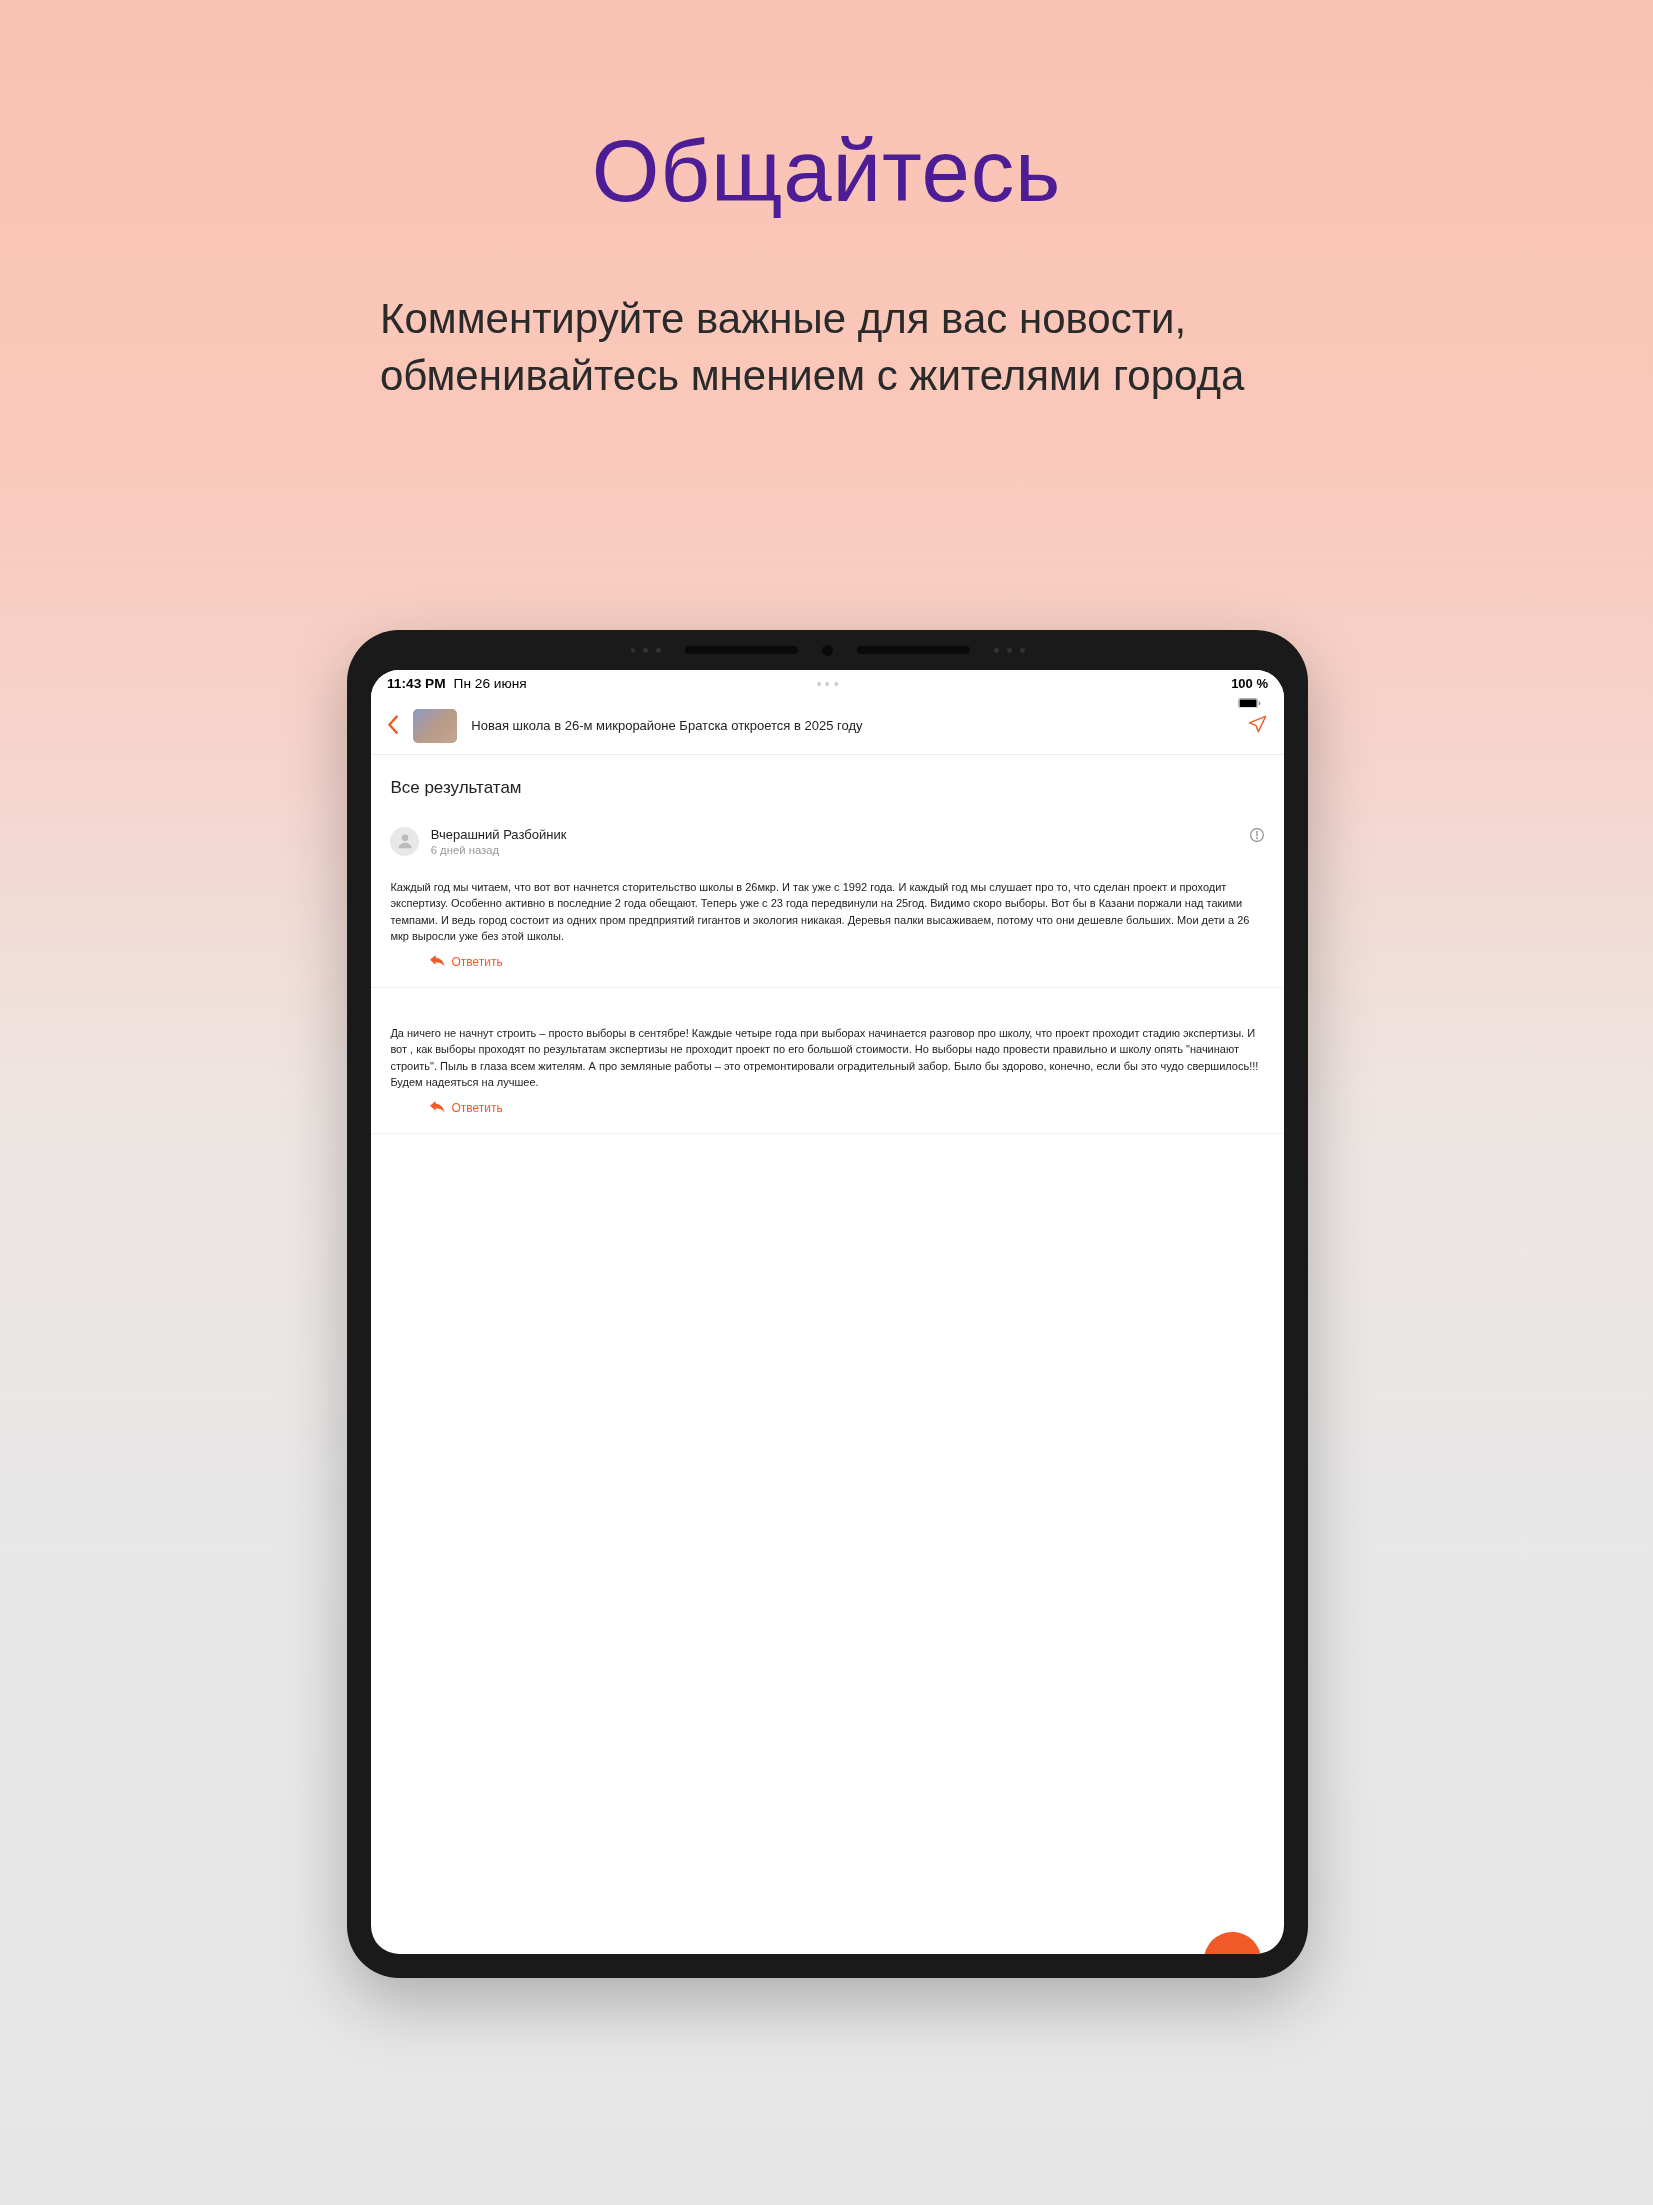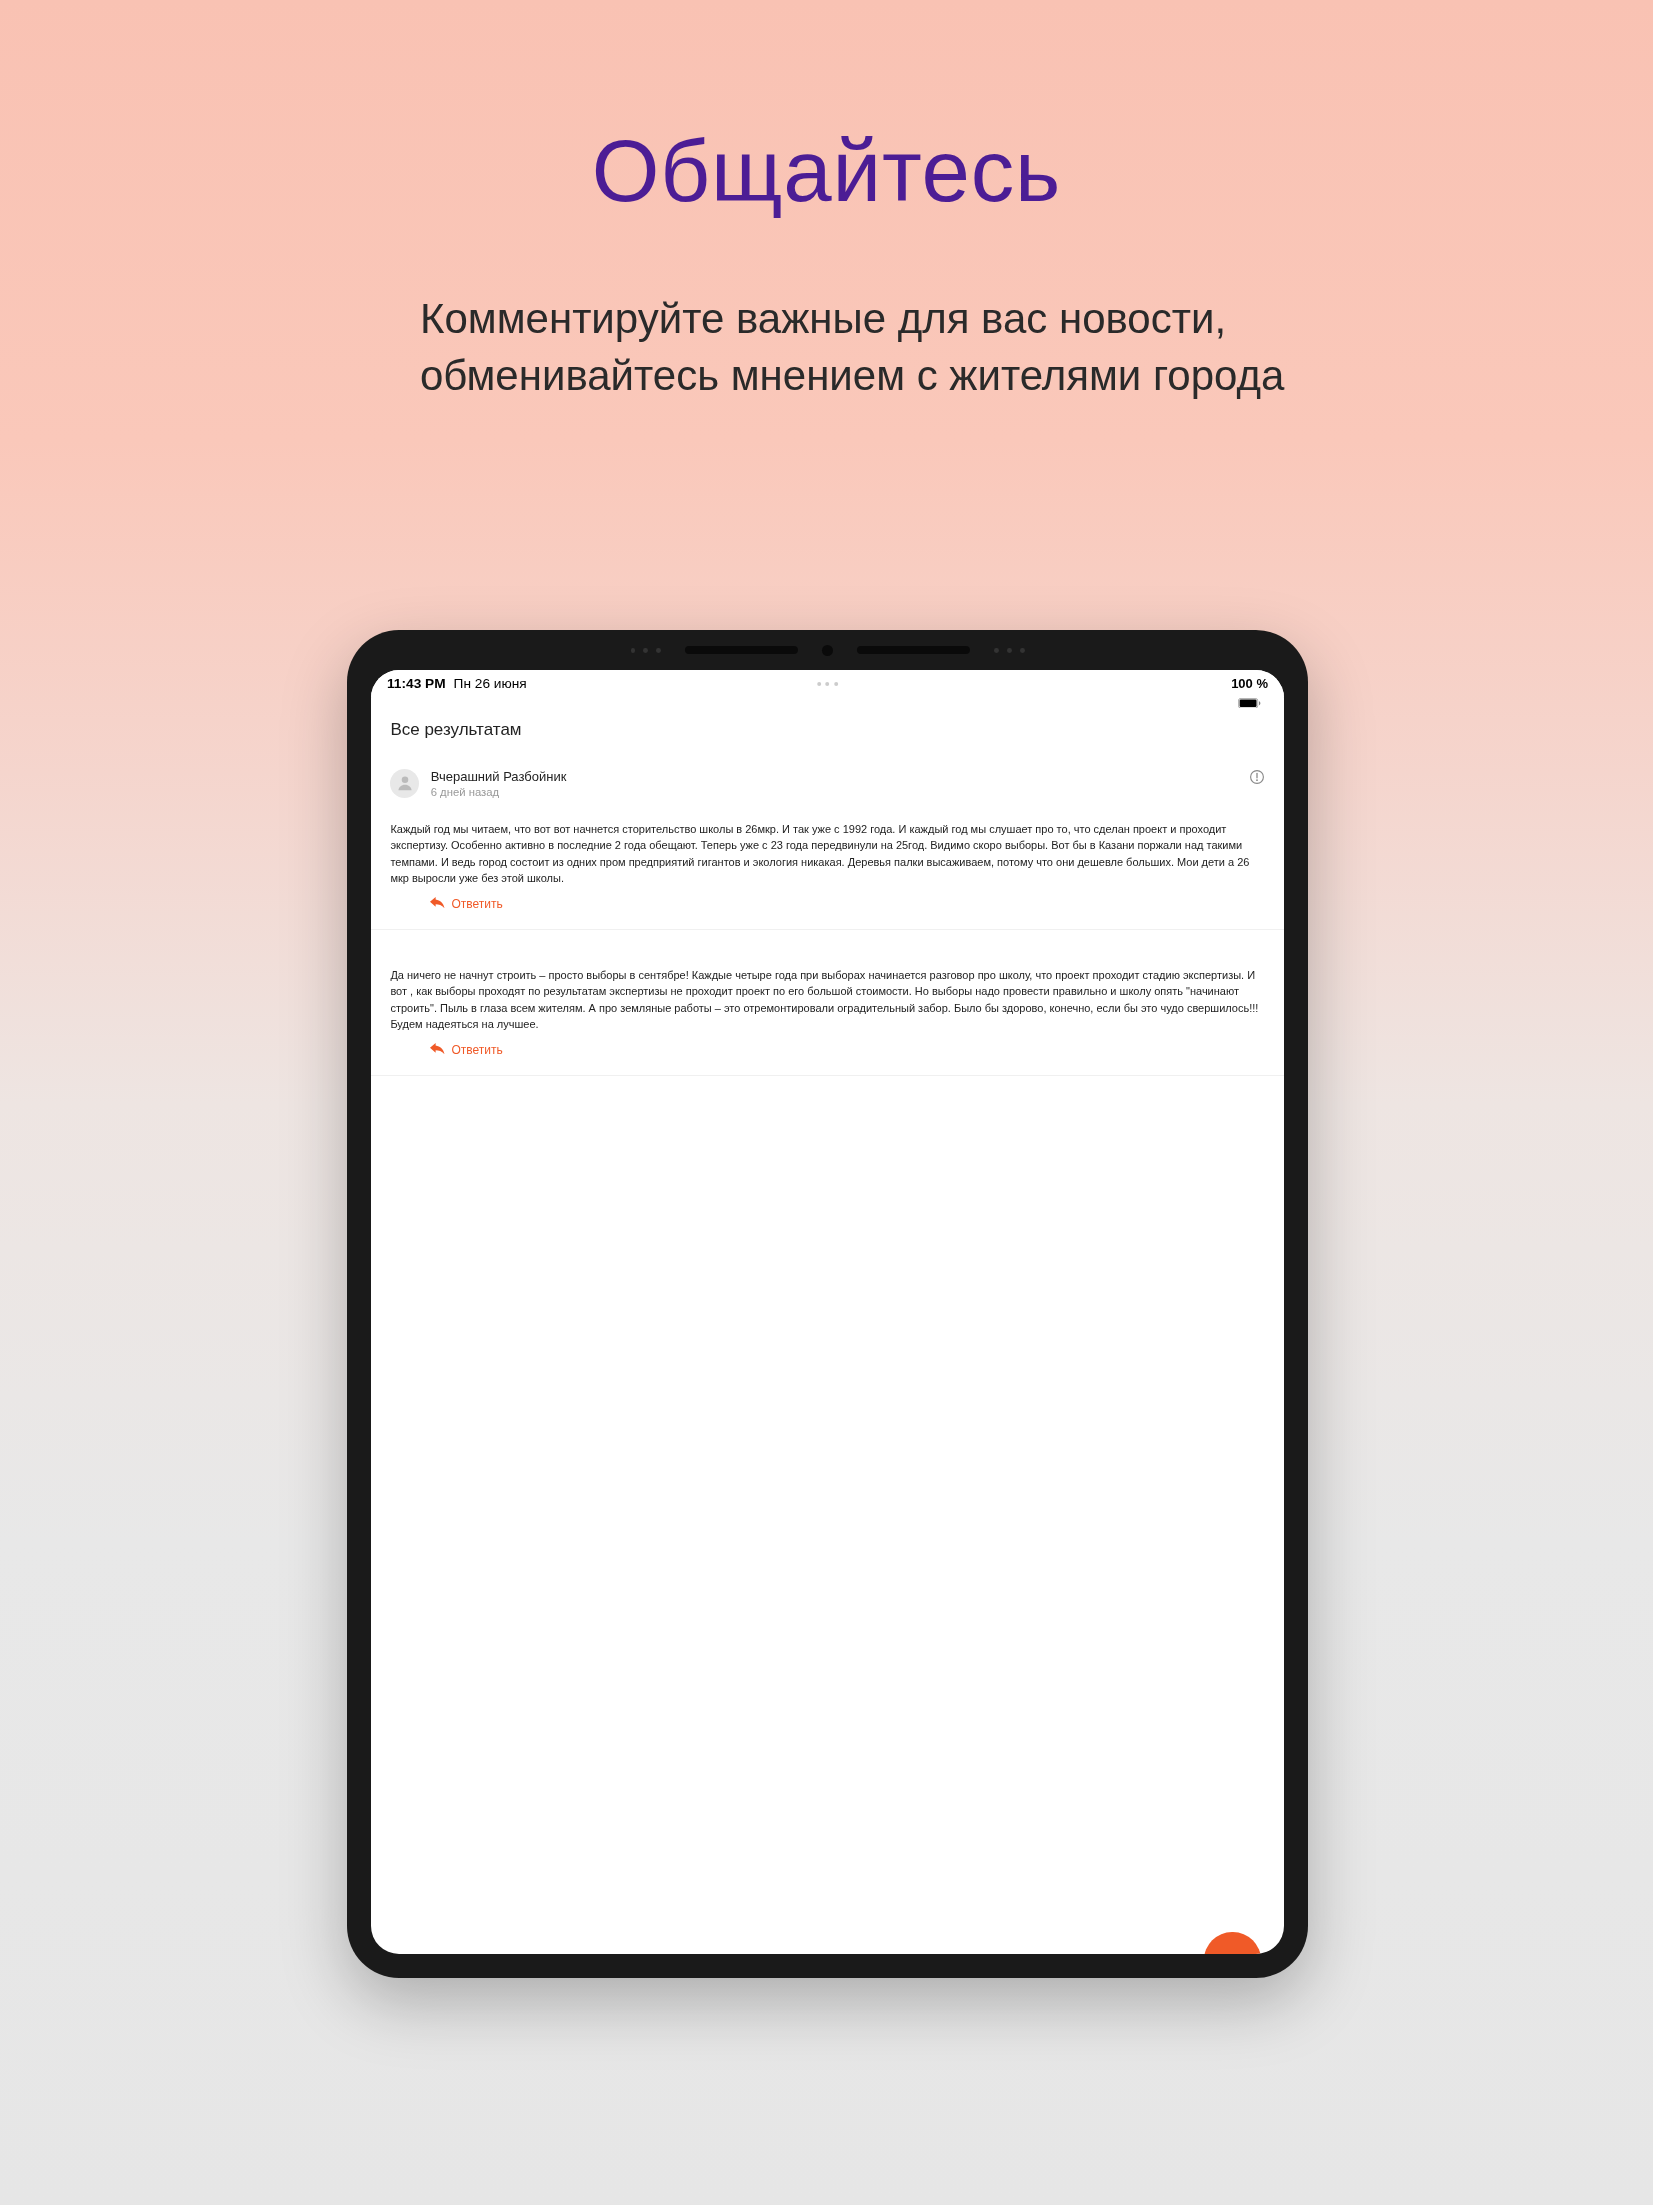--- a/index.html
+++ b/index.html
@@ -18,21 +18,21 @@
   right: 0;
   text-align: center;
   font-size: 87px;
   font-weight: 400;
   color: #4c1d95;
   letter-spacing: 0.8px;
 }
 .promo-subtitle {
   position: absolute;
   top: 291px;
-  left: 420px;
+  left: 380px;
   right: 307px;
   font-size: 42px;
   font-weight: 400;
   color: #2a2a2a;
   line-height: 1.35;
 }
 .tablet-frame {
   position: absolute;
   top: 630px;
   left: 347px;
@@ -245,20 +245,34 @@
         <span>
           <svg width="22.6" height="10.5" viewBox="0 0 28 13" fill="none">
               <rect x="0.5" y="0.5" width="24" height="12" rx="3" stroke="#000" stroke-opacity="0.4"></rect>
               <rect x="2" y="2" width="21" height="9" rx="1.5" fill="#000"></rect>
               <path d="M26 4v5c1-.3 1.7-1.2 1.7-2.5S27 4.3 26 4z" fill="#000" fill-opacity="0.5"></path>
             </svg>
         </span>
       </div>
     </div>
 
+    <div class="article-header">
+      <span class="back-chevron">
+        <svg width="11.3" height="19.4" viewBox="0 0 14 24" fill="none">
+            <path d="M12 2L3 12l9 10" stroke="currentColor" stroke-width="3" stroke-linecap="round" stroke-linejoin="round"></path>
+          </svg>
+      </span>
+      <div class="article-thumb"></div>
+      <div class="article-title">Новая школа в 26-м микрорайоне Братска откроется в 2025 году</div>
+      <span class="send-icon">
+        <svg width="21" height="21" viewBox="0 0 26 26" fill="none">
+            <path d="M23 3L3 11l8 3 3 8 9-19z" stroke="currentColor" stroke-width="1.8" stroke-linejoin="round"></path>
+          </svg>
+      </span>
+    </div>
 
     <div class="section-title">Все результатам</div>
 
     <div class="comment">
       <div class="comment-head">
         <div class="avatar">
           <svg width="18" height="18" viewBox="0 0 22 22" fill="currentColor">
               <circle cx="11" cy="7" r="4"></circle>
               <path d="M3 20c0-4 3.6-7 8-7s8 3 8 7H3z"></path>
             </svg>

